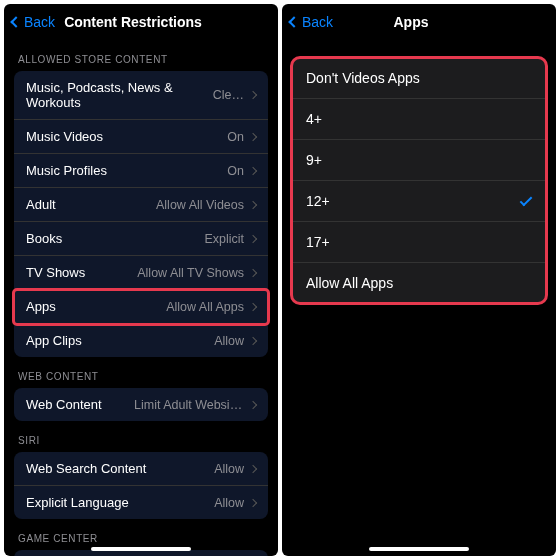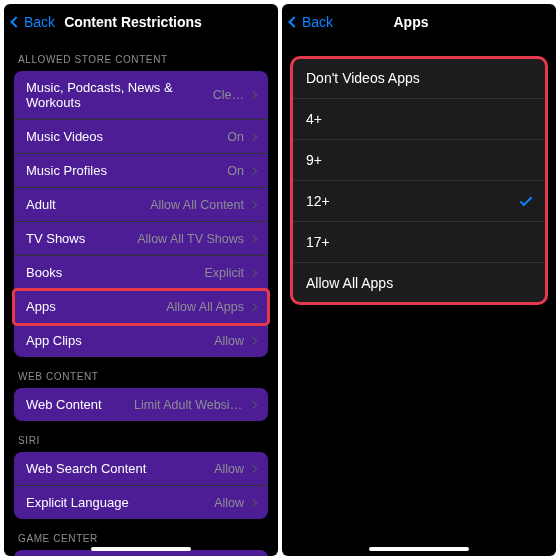--- a/index.html
+++ b/index.html
@@ -59,21 +59,21 @@
     font-size: 12.5px;
   }
   .section-header {
     padding: 14px 14px 6px;
     color: #8e8e93;
     font-size: 10px;
     letter-spacing: 0.6px;
     text-transform: uppercase;
   }
   .group {
-    background: #4c1d95;
+    background: #0f172a;
     border-radius: 8px;
     margin: 0 10px;
   }
   .row {
     display: flex;
     align-items: center;
     padding: 9px 12px;
     border-bottom: 0.5px solid #333;
     color: #fff;
     min-height: 32px;
@@ -159,31 +159,31 @@
           <div class="row-value">On</div>
           <div class="chev-right"></div>
         </div>
         <div class="row">
           <div class="row-label">Music Profiles</div>
           <div class="row-value">On</div>
           <div class="chev-right"></div>
         </div>
         <div class="row">
           <div class="row-label">Adult</div>
-          <div class="row-value">Allow All Content</div>
+          <div class="row-value">Allow All Videos</div>
+          <div class="chev-right"></div>
+        </div>
+        <div class="row">
+          <div class="row-label">Books</div>
+          <div class="row-value">Explicit</div>
           <div class="chev-right"></div>
         </div>
         <div class="row">
           <div class="row-label">TV Shows</div>
           <div class="row-value">Allow All TV Shows</div>
-          <div class="chev-right"></div>
-        </div>
-        <div class="row">
-          <div class="row-label">Books</div>
-          <div class="row-value">Explicit</div>
           <div class="chev-right"></div>
         </div>
         <div class="row highlight">
           <div class="row-label">Apps</div>
           <div class="row-value">Allow All Apps</div>
           <div class="chev-right"></div>
         </div>
         <div class="row">
           <div class="row-label">App Clips</div>
           <div class="row-value">Allow</div>

